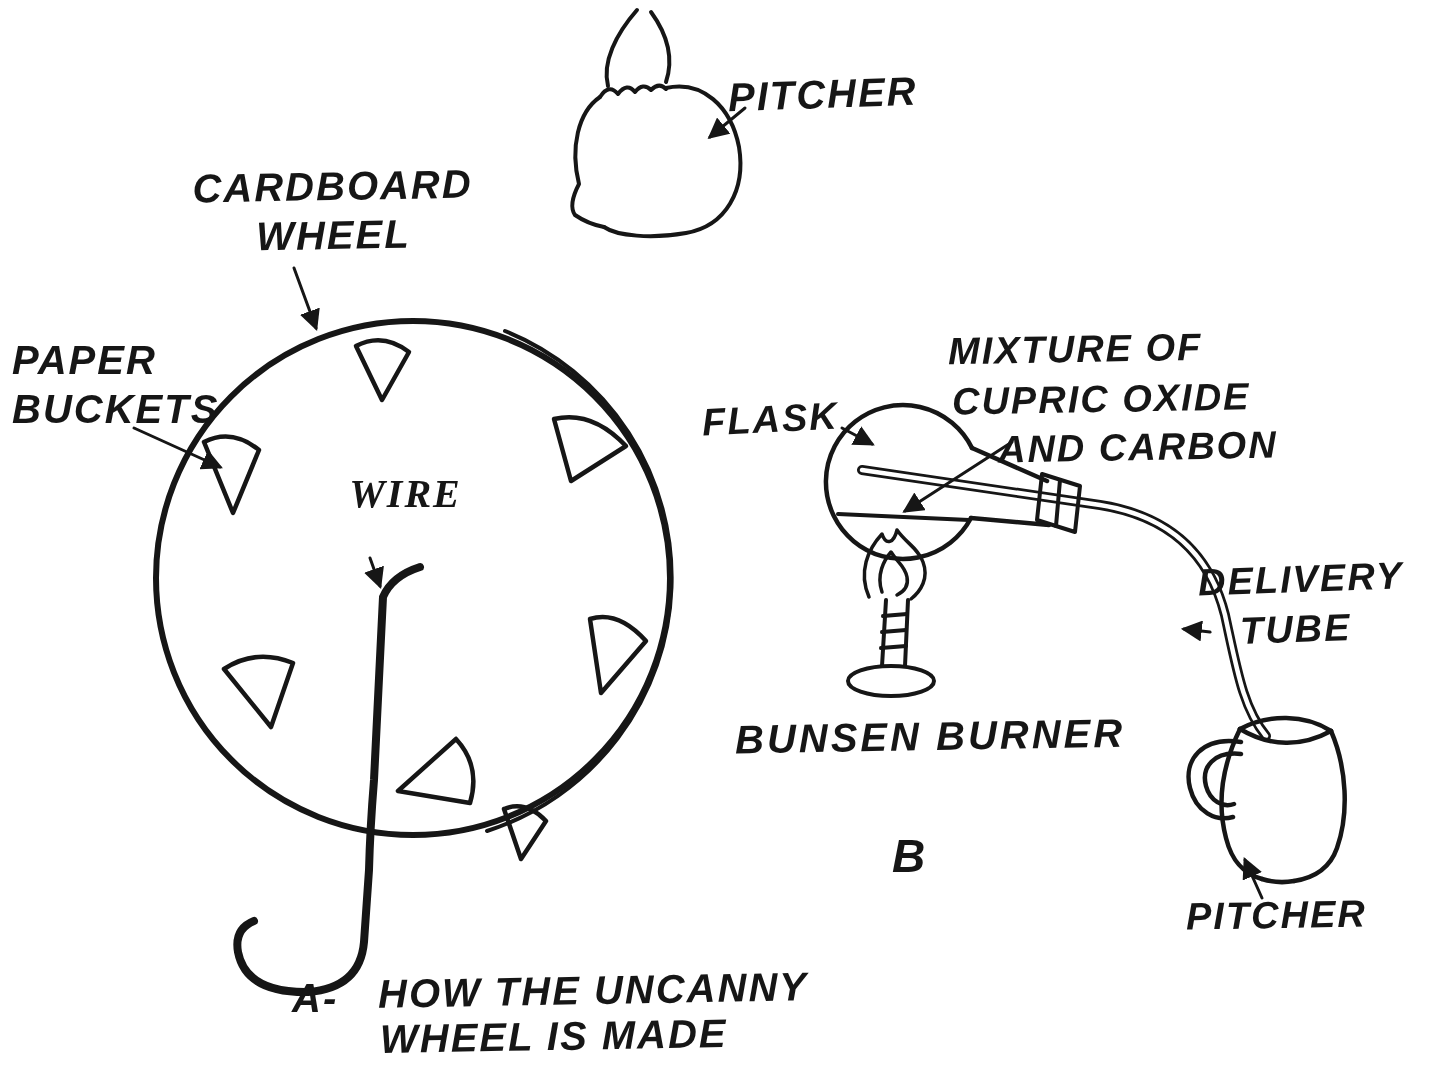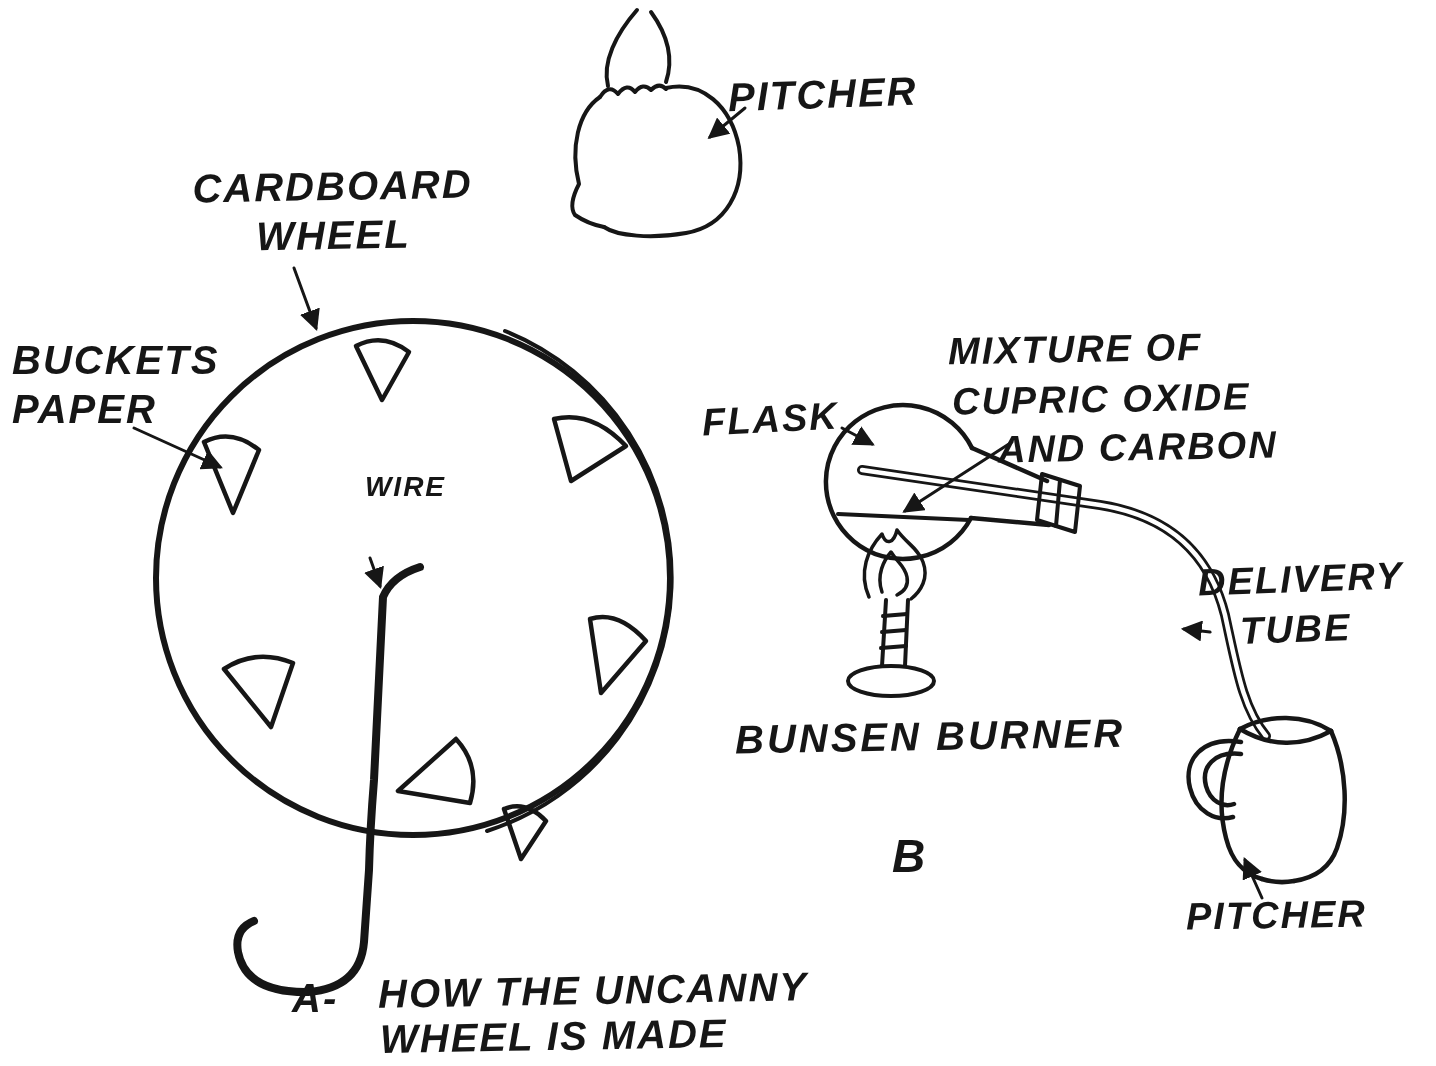--- a/index.html
+++ b/index.html
@@ -132,25 +132,25 @@
   </svg>
 
   <div class="label" style="left:728px; top:70px; font-size:40px; transform:rotate(-2deg);">PITCHER</div>
 
   <div class="label-block" style="left:168px; top:162px; width:330px; font-size:40px; transform:rotate(-1deg);">
     <div class="label-line">CARDBOARD</div>
     <div class="label-line">WHEEL</div>
   </div>
 
   <div class="label-block left" style="left:12px; top:336px; font-size:40px;">
+    <div class="label-line">PAPER</div>
     <div class="label-line">BUCKETS</div>
-    <div class="label-line">PAPER</div>
   </div>
 
-  <div class="label-block" style="left:338px; top:470px; width:135px; font-size:28px;">
+  <div class="label-block" style="left:338px; top:470px; width:135px; font-size:40px;font-family:Liberation Serif, serif;">
     <div class="label-line">WIRE</div>
   </div>
 
   <div class="label" style="left:948px; top:326px; font-size:38px; transform:rotate(-1deg);">MIXTURE OF</div>
   <div class="label" style="left:952px; top:376px; font-size:38px; transform:rotate(-1deg);">CUPRIC OXIDE</div>
   <div class="label" style="left:998px; top:424px; font-size:38px; transform:rotate(-1deg);">AND CARBON</div>
 
   <div class="label" style="left:702px; top:396px; font-size:38px; transform:rotate(-3deg);">FLASK</div>
 
   <div class="label" style="left:1198px; top:556px; font-size:38px; transform:rotate(-2deg);">DELIVERY</div>

